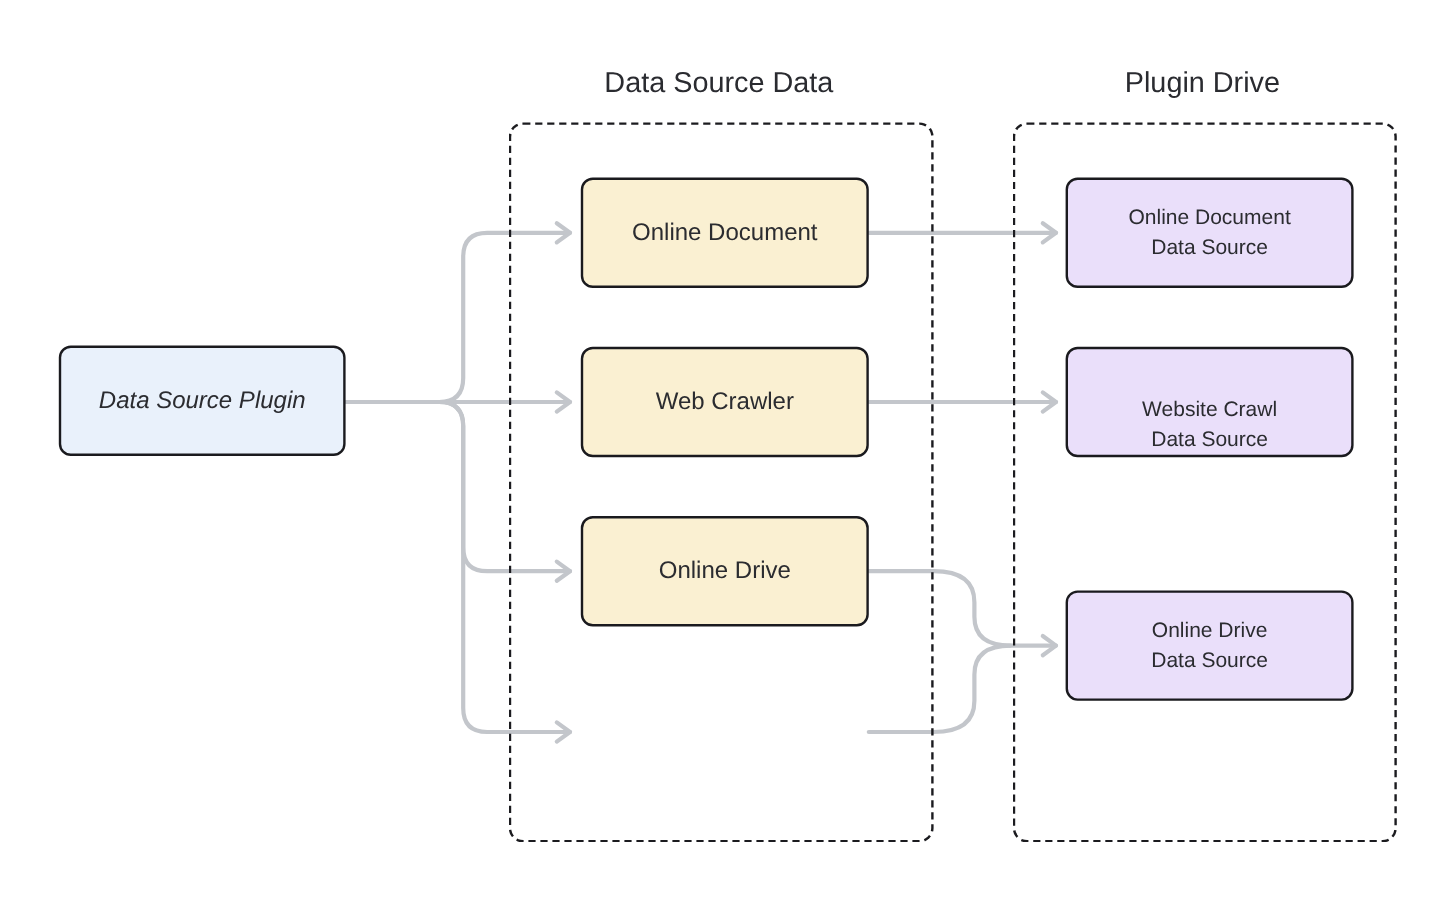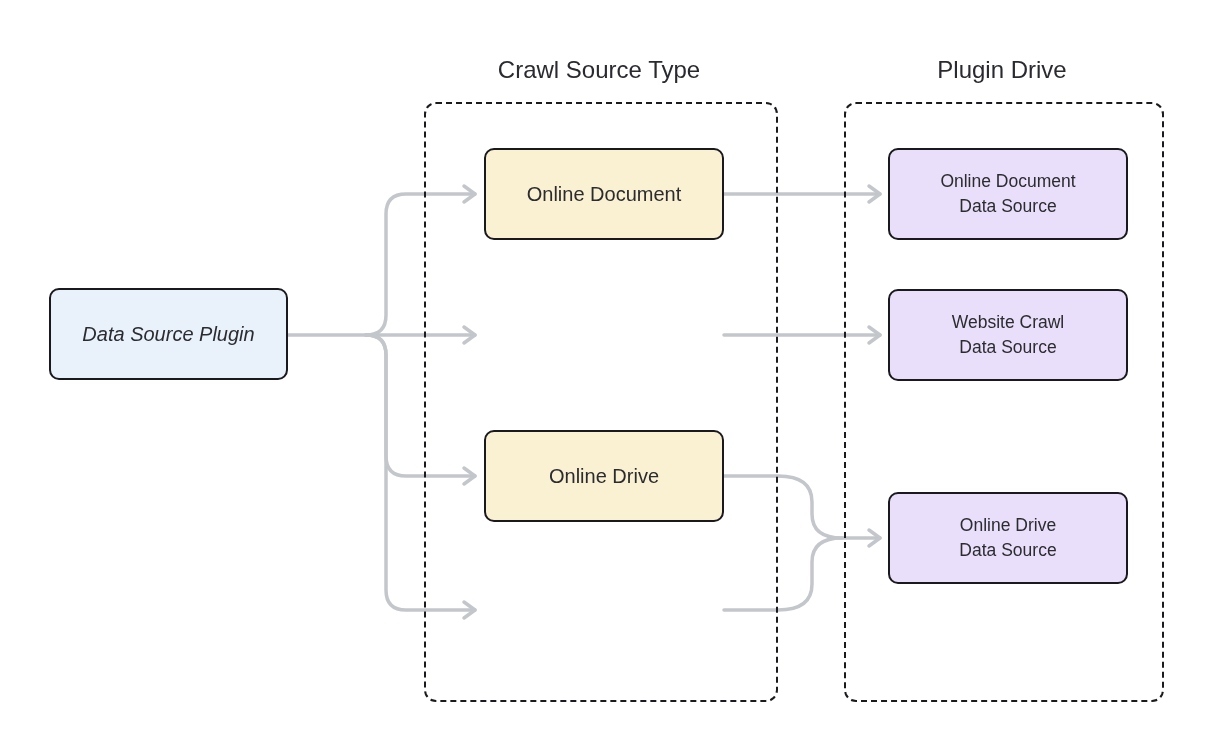--- a/index.html
+++ b/index.html
@@ -67,21 +67,21 @@
   .node-src-1 { top: 289px; }
   .node-src-2 { top: 430px; }
   .node-src-3 { top: 564px; }
   .node-plugin {
     left: 888px; width: 240px; height: 92px;
     background: #eadffa;
     font-size: 17.5px;
     line-height: 1.42;
   }
   .node-plugin-0 { top: 148px; }
-  .node-plugin-1 { top: 289px; }
+  .node-plugin-1 { top: 289px; justify-content: flex-end; }
   .node-plugin-2 { top: 492px; }
 </style>
 </head>
 <body>
 
 <div class="canvas">
 
   <svg class="edges" viewBox="0 0 1212 748" xmlns="http://www.w3.org/2000/svg">
     <defs>
       <marker id="arrowhead" markerUnits="userSpaceOnUse" markerWidth="22" markerHeight="24" refX="15" refY="12" orient="auto">
@@ -93,32 +93,35 @@
       <path d="M366,335 Q386,335 386,315 V214 Q386,194 406,194 H475" marker-end="url(#arrowhead)"></path>
       <path d="M366,335 Q386,335 386,355 V456 Q386,476 406,476 H475" marker-end="url(#arrowhead)"></path>
       <path d="M366,335 Q386,335 386,355 V590 Q386,610 406,610 H475" marker-end="url(#arrowhead)"></path>
       <path d="M724,194 H880" marker-end="url(#arrowhead)"></path>
       <path d="M724,335 H880" marker-end="url(#arrowhead)"></path>
       <path d="M724,476 H778 C800,476 812,484 812,502 V514 C812,530 822,538 842,538 H880" marker-end="url(#arrowhead)"></path>
       <path d="M724,610 H778 C800,610 812,602 812,584 V562 C812,546 822,538 842,538"></path>
     </g>
   </svg>
 
-  <div class="group-title group-title-mid">Crawl Source Type</div>
+  <div class="group-title group-title-mid">Data Source Data</div>
   <div class="group-title group-title-right">Plugin Drive</div>
 
   <div class="group group-mid"></div>
   <div class="group group-right"></div>
 
   <div class="node node-root">
     <span>Data Source Plugin</span>
   </div>
 
   <div class="node node-src node-src-0">
     <span>Online Document</span>
+  </div>
+  <div class="node node-src node-src-1">
+    <span>Web Crawler</span>
   </div>
   <div class="node node-src node-src-2">
     <span>Online Drive</span>
   </div>
 
   <div class="node node-plugin node-plugin-0">
     <span>Online Document</span>
     <span>Data Source</span>
   </div>
   <div class="node node-plugin node-plugin-1">

